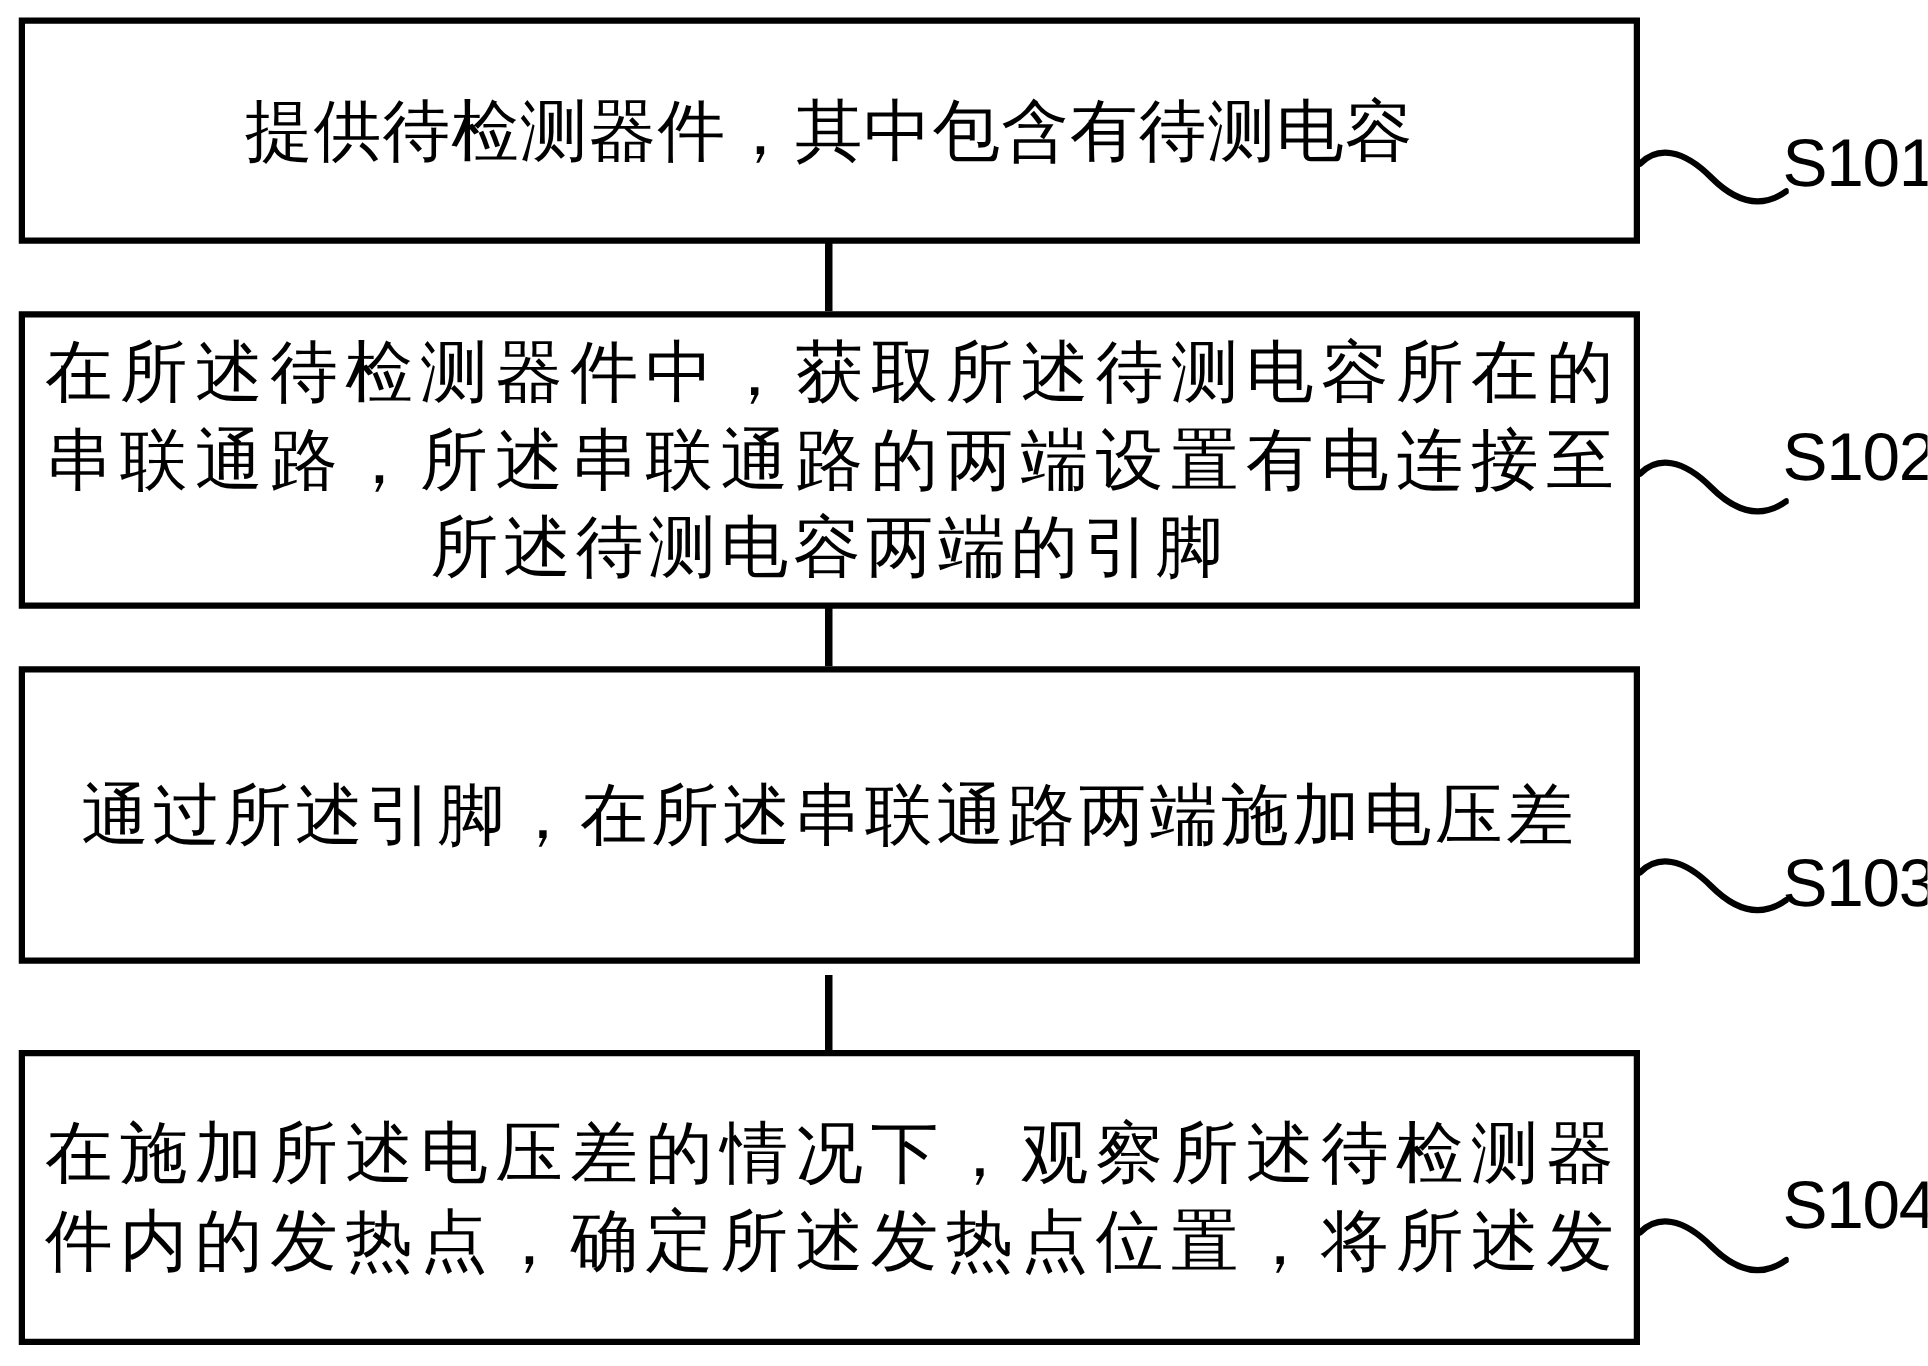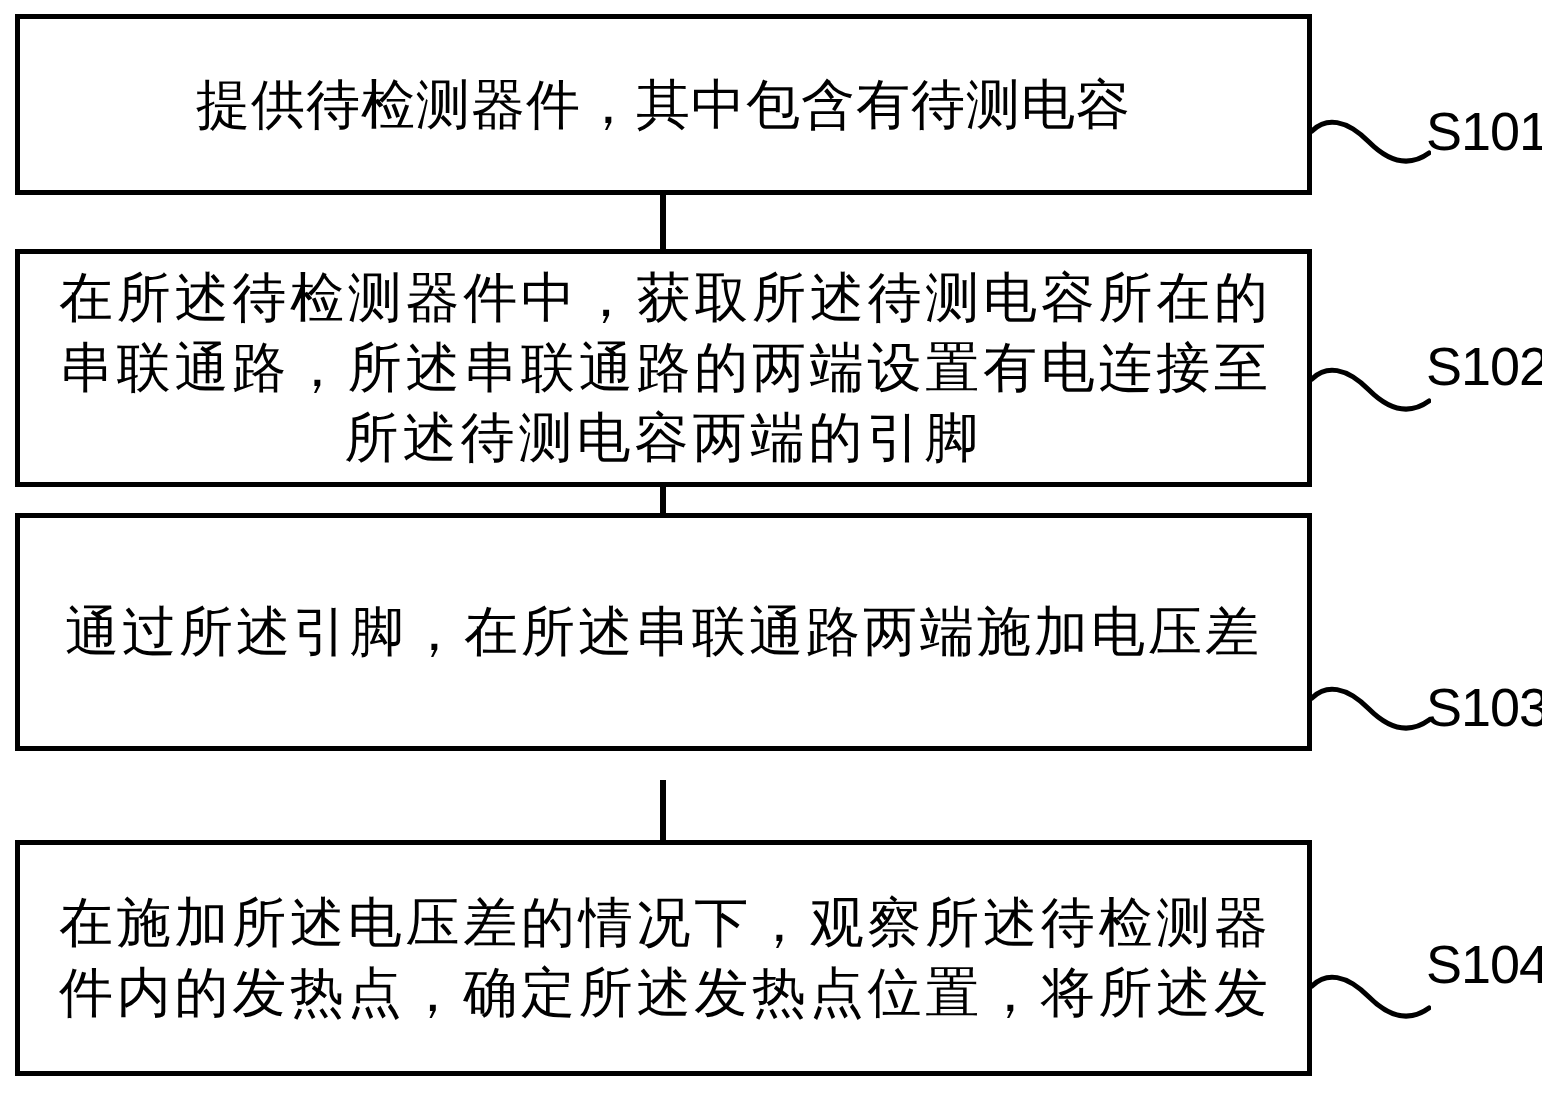--- a/index.html
+++ b/index.html
@@ -31,25 +31,25 @@
     background: #ffffff;
     display: flex;
     flex-direction: column;
     justify-content: center;
     font-size: 54px;
     line-height: 70px;
     font-family: "Liberation Serif", serif;
   }
   #box1 { top: 14px;  height: 181px; }
   #box2 { top: 249px; height: 238px; }
-  #box3 { top: 513px; height: 238px; }
+  #box3 { top: 533px; height: 238px; }
   #box4 { top: 840px; height: 236px; }
 
   .line {
-    padding: 0 39px;
+    padding: 0 16px;
     white-space: nowrap;
   }
   .ctr { text-align: center; }
   .ls1 { letter-spacing: 1px; }
   .ls3 { letter-spacing: 3px; }
   .ls4 { letter-spacing: 4px; }
   
   .just {
     display: flex;
     justify-content: space-between;

